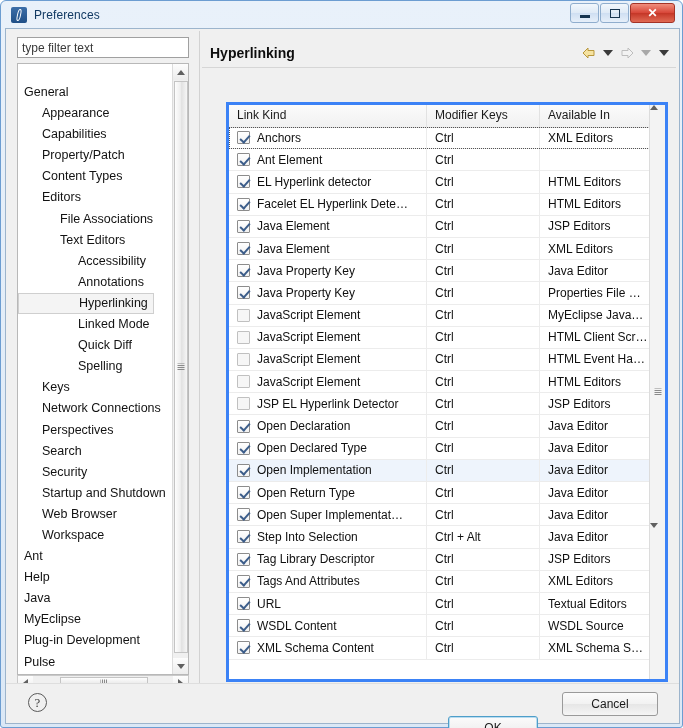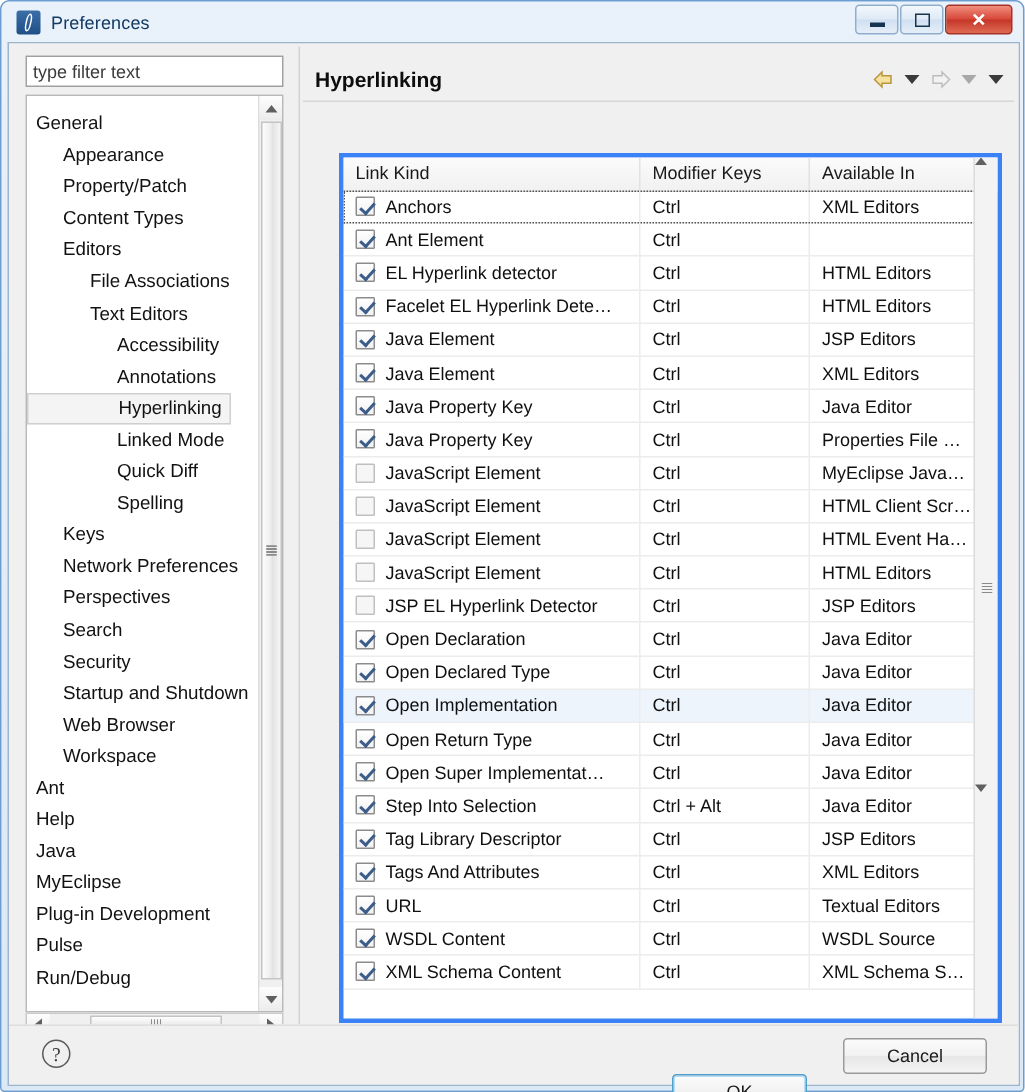--- a/index.html
+++ b/index.html
@@ -127,21 +127,21 @@
     width: 172px; height: 612px;
     background: #ffffff;
     border: 1px solid #b8b8b8;
     box-sizing: border-box;
     overflow: hidden;
   }
   .tree {
     position: absolute;
     left: 0; top: 0;
     width: 136px;
-    padding-top: 8px;
+    padding-top: 18px;
   }
   .tree-item {
     height: 21.1px;
     line-height: 21px;
     font-size: 12.5px;
     color: #121212;
     white-space: nowrap;
     box-sizing: border-box;
     padding-left: 6px;
   }
@@ -447,33 +447,34 @@
 
     <div class="content-area">
 
       <div class="left-panel">
         <input class="filter-box" type="text" placeholder="type filter text" style="">
 
         <div class="tree-wrap">
           <div class="tree" id="tree-list">
               <div class="tree-item lvl1">General</div>
               <div class="tree-item lvl2">Appearance</div>
+              <div class="tree-item lvl2">Capabilities</div>
               <div class="tree-item lvl2">Property/Patch</div>
               <div class="tree-item lvl2">Content Types</div>
               <div class="tree-item lvl2">Editors</div>
               <div class="tree-item lvl3">File Associations</div>
               <div class="tree-item lvl3">Text Editors</div>
               <div class="tree-item lvl4">Accessibility</div>
               <div class="tree-item lvl4">Annotations</div>
               <div class="tree-item lvl4 selected">Hyperlinking</div>
               <div class="tree-item lvl4">Linked Mode</div>
               <div class="tree-item lvl4">Quick Diff</div>
               <div class="tree-item lvl4">Spelling</div>
               <div class="tree-item lvl2">Keys</div>
-              <div class="tree-item lvl2">Network Preferences</div>
+              <div class="tree-item lvl2">Network Connections</div>
               <div class="tree-item lvl2">Perspectives</div>
               <div class="tree-item lvl2">Search</div>
               <div class="tree-item lvl2">Security</div>
               <div class="tree-item lvl2">Startup and Shutdown</div>
               <div class="tree-item lvl2">Web Browser</div>
               <div class="tree-item lvl2">Workspace</div>
               <div class="tree-item lvl1">Ant</div>
               <div class="tree-item lvl1">Help</div>
               <div class="tree-item lvl1">Java</div>
               <div class="tree-item lvl1">MyEclipse</div>

